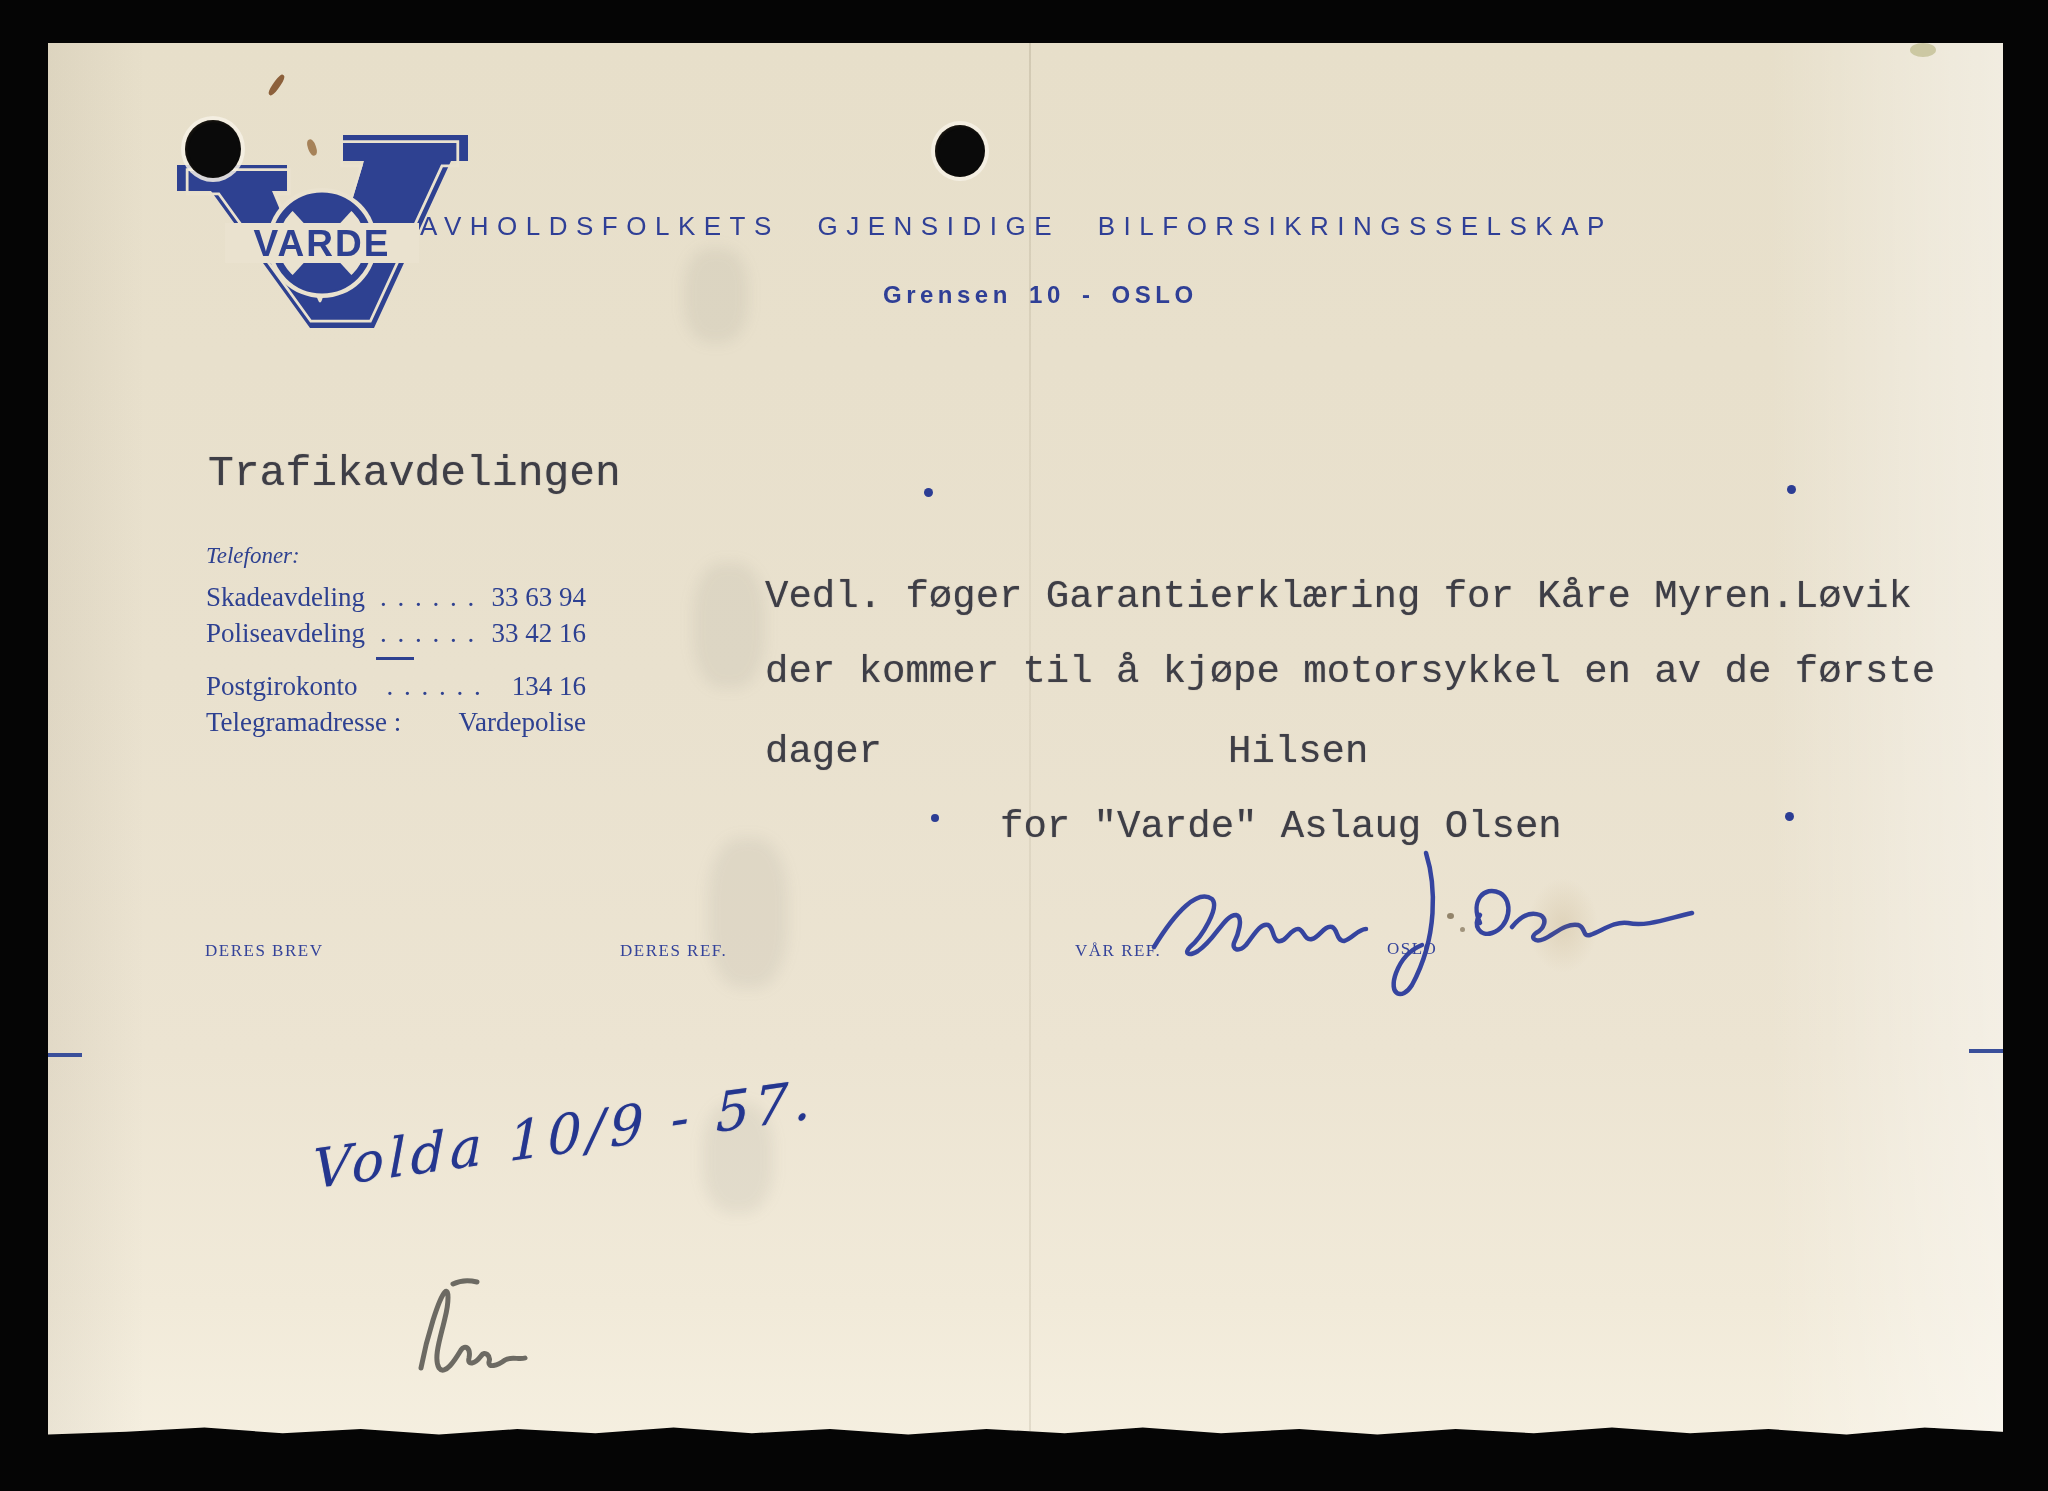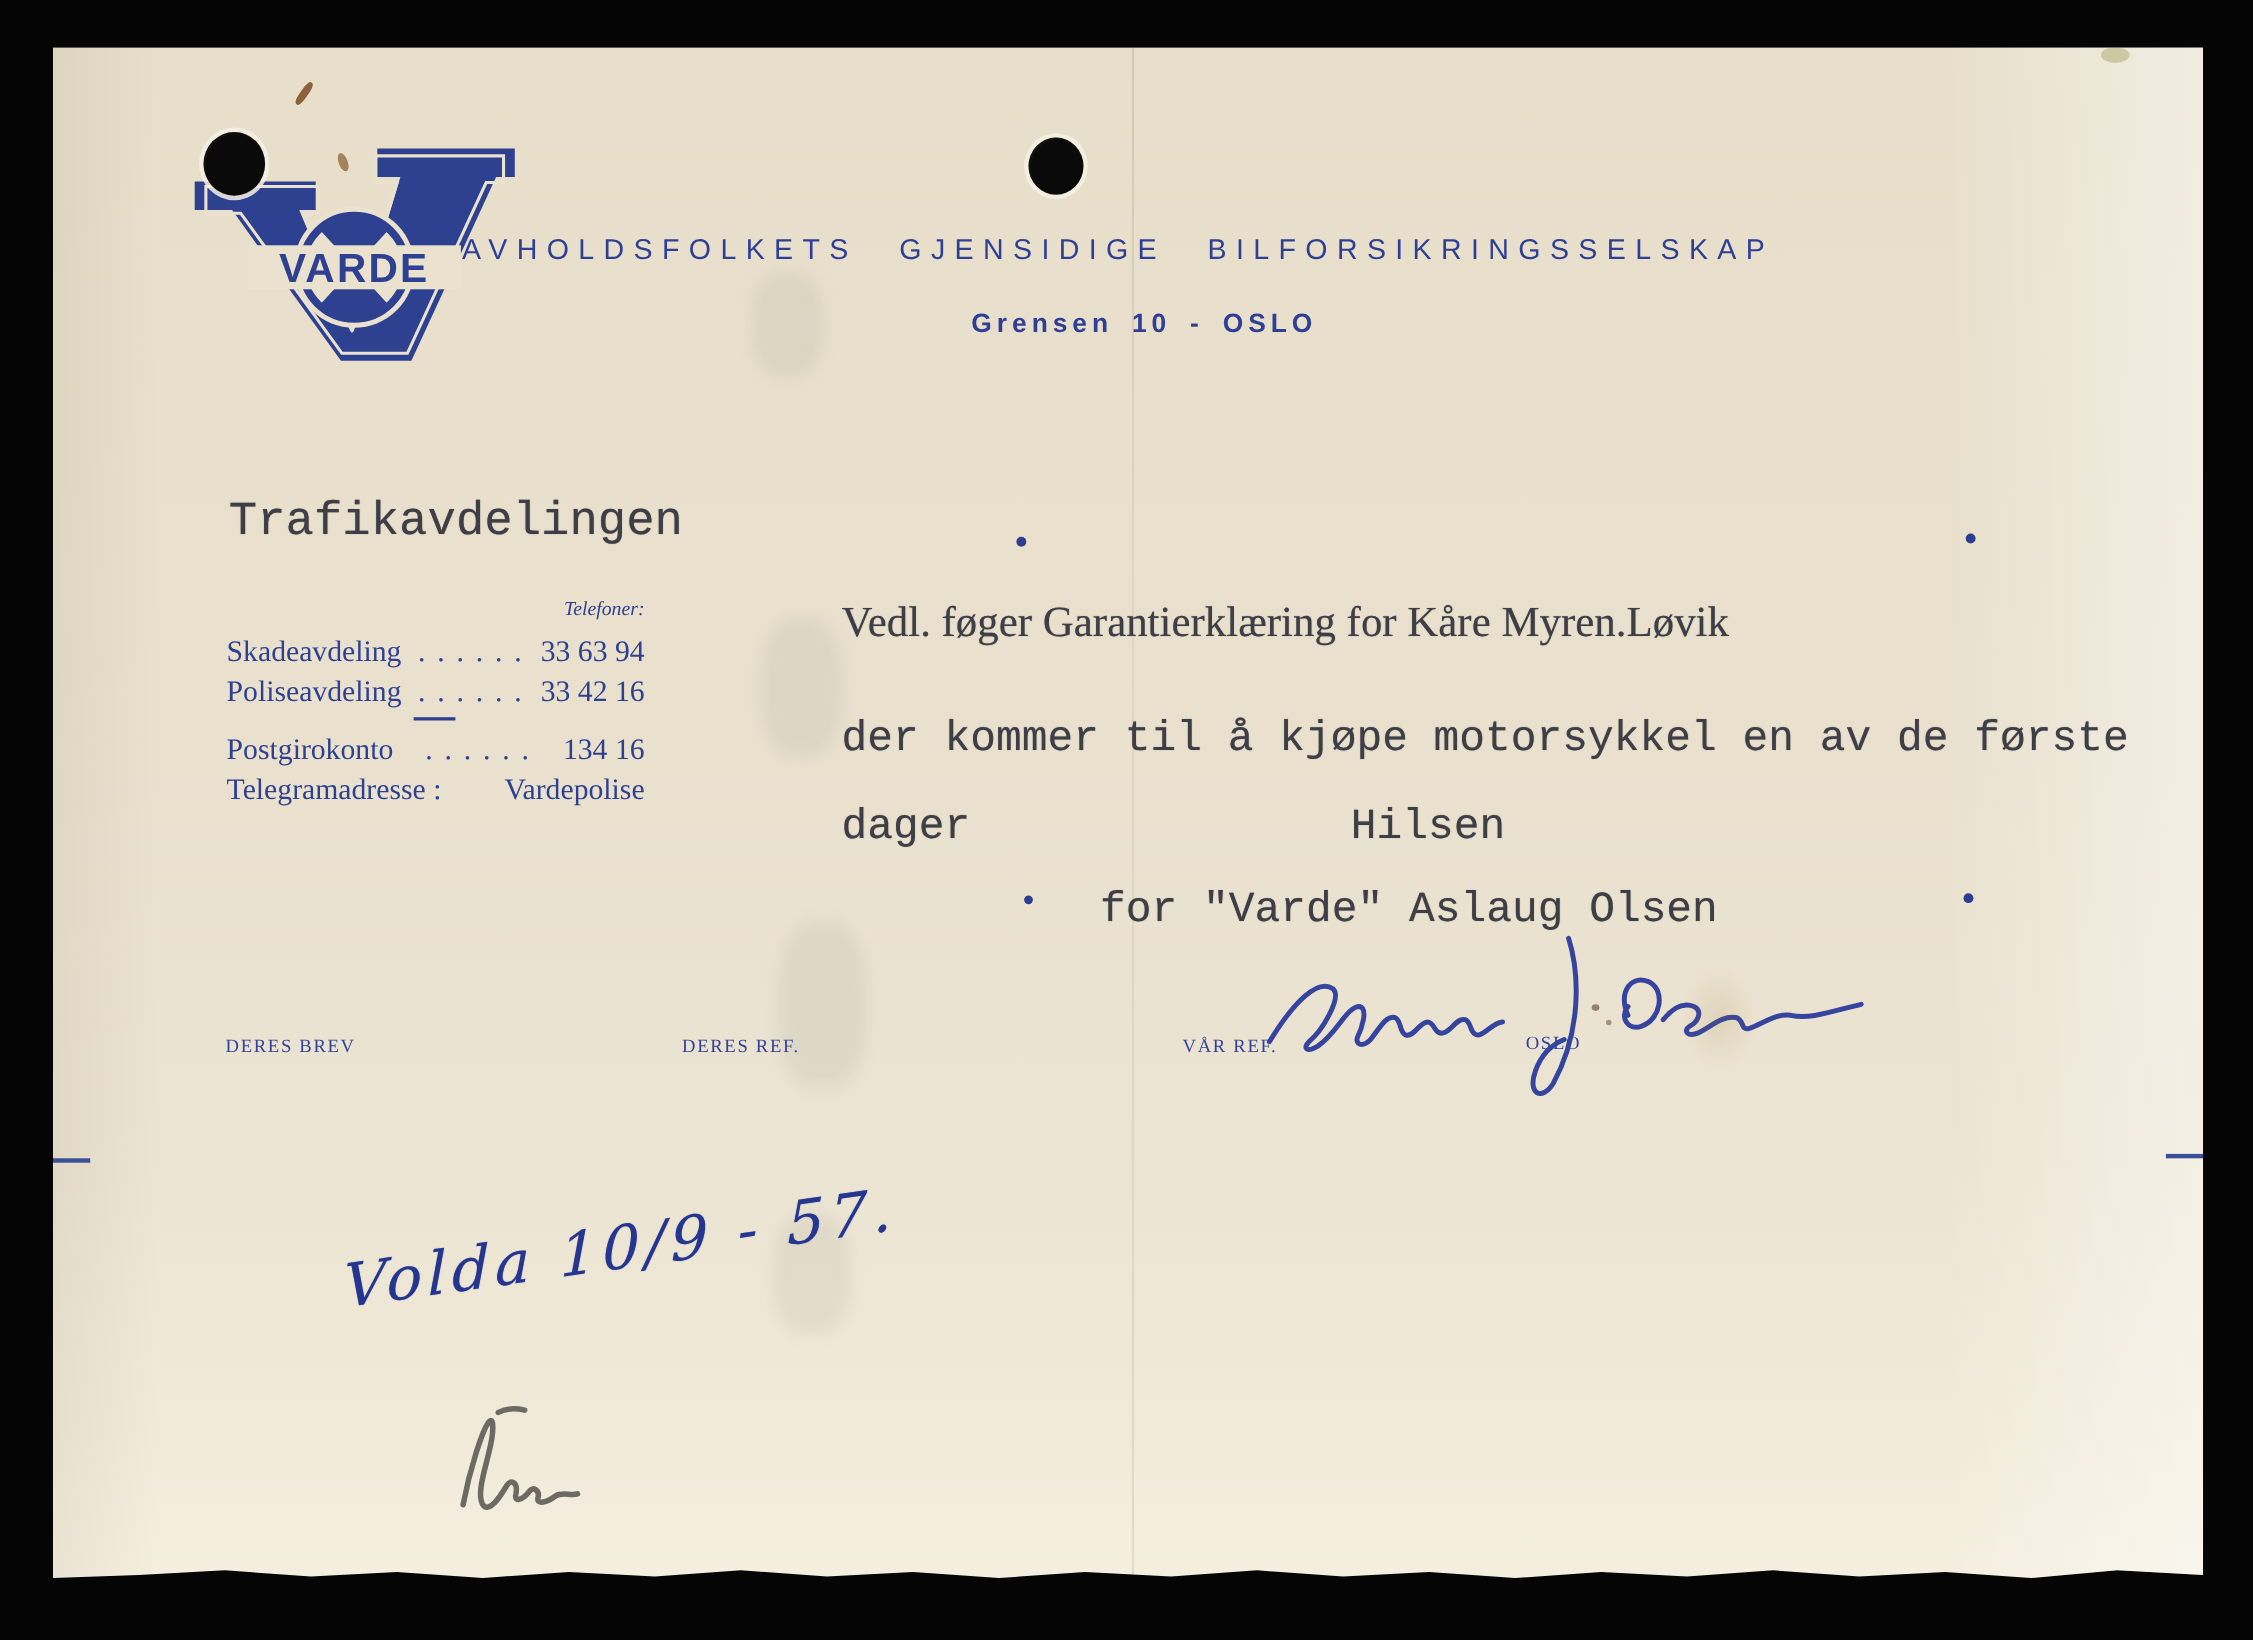--- a/index.html
+++ b/index.html
@@ -20,21 +20,21 @@
   .company-line{position:absolute;left:372px;top:168px;color:#2f3f96;font-size:26px;font-weight:normal;
     letter-spacing:8.5px;word-spacing:22px;white-space:nowrap;}
   .address-line{position:absolute;left:835px;top:238px;width:400px;text-align:left;color:#2f3f96;
     font-size:24px;font-weight:bold;letter-spacing:4.5px;word-spacing:6px;white-space:nowrap;}
   .typewriter{font-family:"Liberation Mono","DejaVu Sans Mono",monospace;color:#3e3e46;
     text-shadow:0 0 1px rgba(55,55,65,0.55);white-space:pre;position:absolute;}
   .recipient{font-size:43px;letter-spacing:0px;}
   .body-line{font-size:39px;}
   .contact{position:absolute;left:158px;top:500px;width:380px;color:#2e4191;
     font-family:"Liberation Serif","DejaVu Serif",serif;}
-  .contact .c-label{font-style:italic;font-size:18px;margin-bottom:10px;text-align:right;}
+  .contact .c-label{font-style:italic;font-size:23px;margin-bottom:10px;}
   .c-row{display:flex;justify-content:space-between;font-size:27px;line-height:36px;white-space:nowrap;}
   .c-row .dots{flex:1;text-align:center;letter-spacing:2px;overflow:hidden;}
   .c-rule{margin:6px 0 8px 170px;width:38px;height:3px;background:#2e4191;}
   .print-dot{position:absolute;width:9px;height:9px;border-radius:50%;background:#2c3d94;}
   .footer-label{position:absolute;top:898px;color:#34439a;font-family:"Liberation Serif","DejaVu Serif",serif;
     font-size:17px;letter-spacing:1.5px;white-space:nowrap;}
   .fold-tick{position:absolute;height:4px;width:34px;background:#3a4f9a;}
   .hand-date{position:absolute;left:265px;top:1095px;color:#24368f;
     font-family:"DejaVu Serif","Liberation Serif",serif;font-style:italic;font-size:54px;
     letter-spacing:5px;transform:rotate(-8deg) skewX(-8deg);transform-origin:left top;
@@ -99,21 +99,21 @@
         <span>Telegramadresse :</span>
         <span>Vardepolise</span>
       </div>
     </div>
 
     <div class="print-dot" style="left:876px;top:445px;"></div>
     <div class="print-dot" style="left:1739px;top:442px;"></div>
     <div class="print-dot" style="left:883px;top:771px;width:8px;height:8px;"></div>
     <div class="print-dot" style="left:1737px;top:769px;"></div>
 
-    <div class="typewriter body-line" style="left:717px;top:500px;font-family:Liberation Serif, serif;">Vedl. føger Garantierklæring for Kåre Myren.Løvik</div>
+    <div class="typewriter body-line" style="left:717px;top:532px;">Vedl. føger Garantierklæring for Kåre Myren.Løvik</div>
     <div class="typewriter body-line" style="left:717px;top:607px;">der kommer til å kjøpe motorsykkel en av de første</div>
     <div class="typewriter body-line" style="left:717px;top:687px;">dager</div>
     <div class="typewriter body-line" style="left:1180px;top:687px;">Hilsen</div>
     <div class="typewriter body-line" style="left:952px;top:762px;">for "Varde" Aslaug Olsen</div>
 
     <svg style="position:absolute;left:1092px;top:802px;" width="560" height="170" viewBox="0 0 560 170">
       <g fill="none" stroke="#26379b" stroke-width="4.5" stroke-linecap="round" opacity="0.92">
         <path d="M14,102 C36,66 58,44 72,54 C80,62 62,92 50,102 C44,108 48,112 58,106 C76,94 84,70 96,70 C104,72 98,90 94,98 C92,104 98,108 106,100 C114,90 120,78 128,80 C134,82 132,94 138,96 C146,98 150,84 158,84 C164,84 164,96 172,94 C180,92 184,80 192,82 C198,84 196,96 204,96 C212,94 218,84 226,84"></path>
         <path d="M286,8 C296,40 298,92 272,140 C262,156 248,150 256,128 C262,112 272,104 282,100"></path>
         <path d="M340,78 C330,56 344,40 360,48 C374,56 370,82 352,88 C340,92 332,80 340,70"></path>

